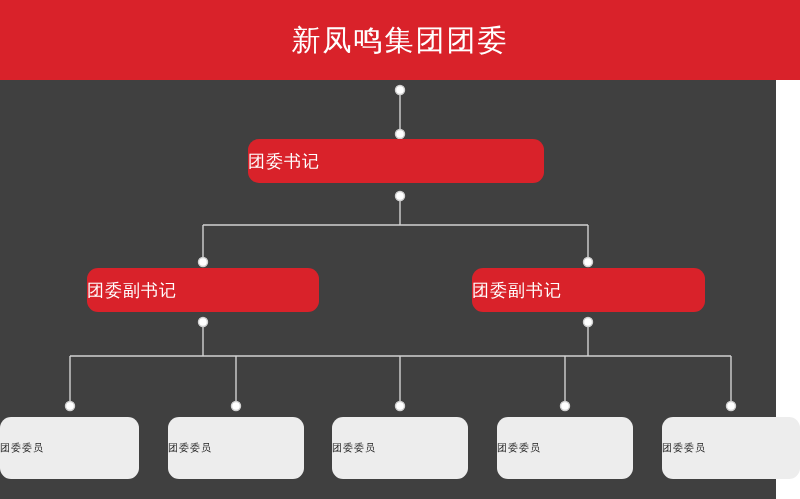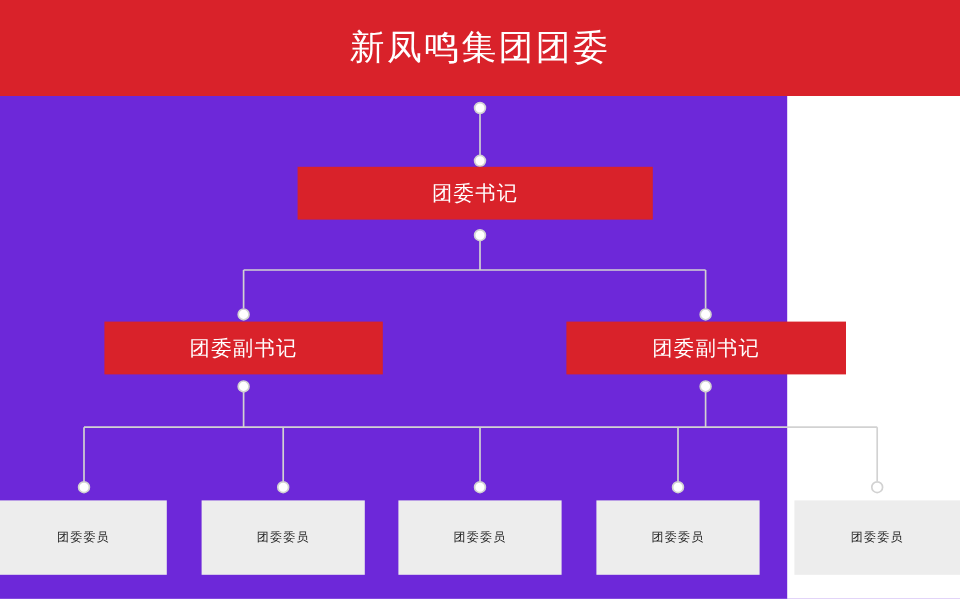--- a/index.html
+++ b/index.html
@@ -8,23 +8,23 @@
   }
   body {
     width: 800px;
     height: 499px;
     background: #ffffff;
     font-family: "Liberation Sans", "DejaVu Sans", sans-serif;
     overflow: hidden;
   }
   #org-chart {
     position: relative;
-    width: 656px;
+    width: 776px;
     height: 499px;
-    background: #6d28d9;
+    background: #404040;
   }
 
   
   .header-banner {
     position: absolute;
     left: 0;
     top: 0;
     width: 800px;
     height: 80px;
     background: #d9222a;
@@ -40,22 +40,23 @@
     line-height: 1;
     white-space: nowrap;
   }
 
   
   .node {
     position: absolute;
     box-sizing: border-box;
     display: flex;
     align-items: center;
-    justify-content: center;
+    justify-content: flex-start;
     white-space: nowrap;
+    border-radius: 11px;
   }
   .node-red {
     background: #d9222a;
     color: #ffffff;
     font-size: 17px;
     letter-spacing: 1px;
   }
   .node-gray {
     background: #ededed;
     color: #222222;

